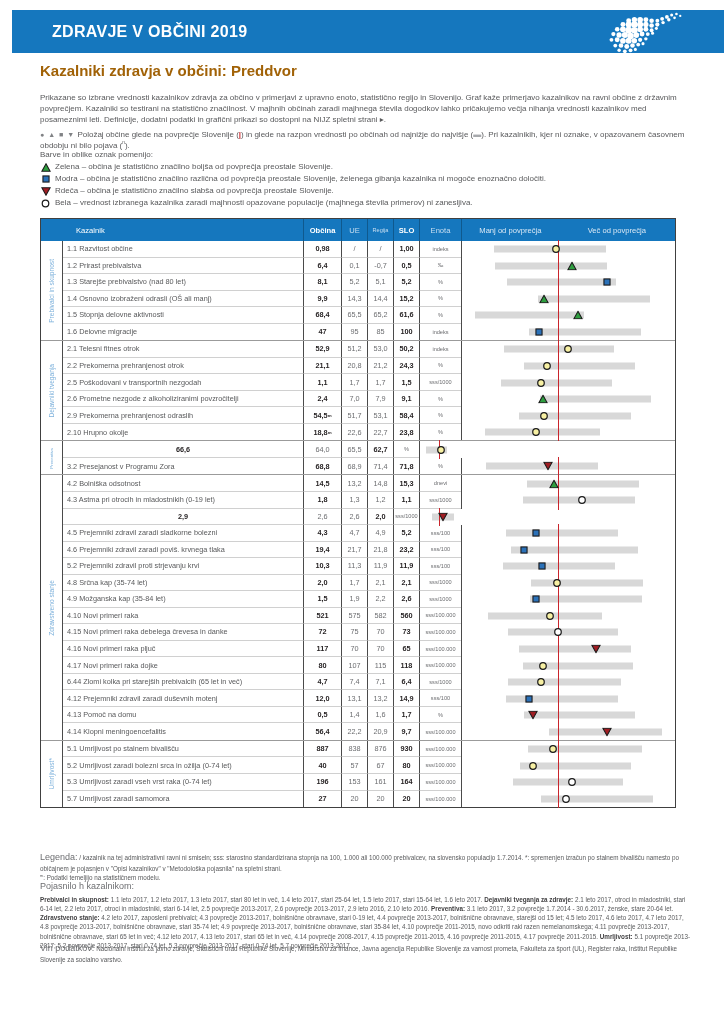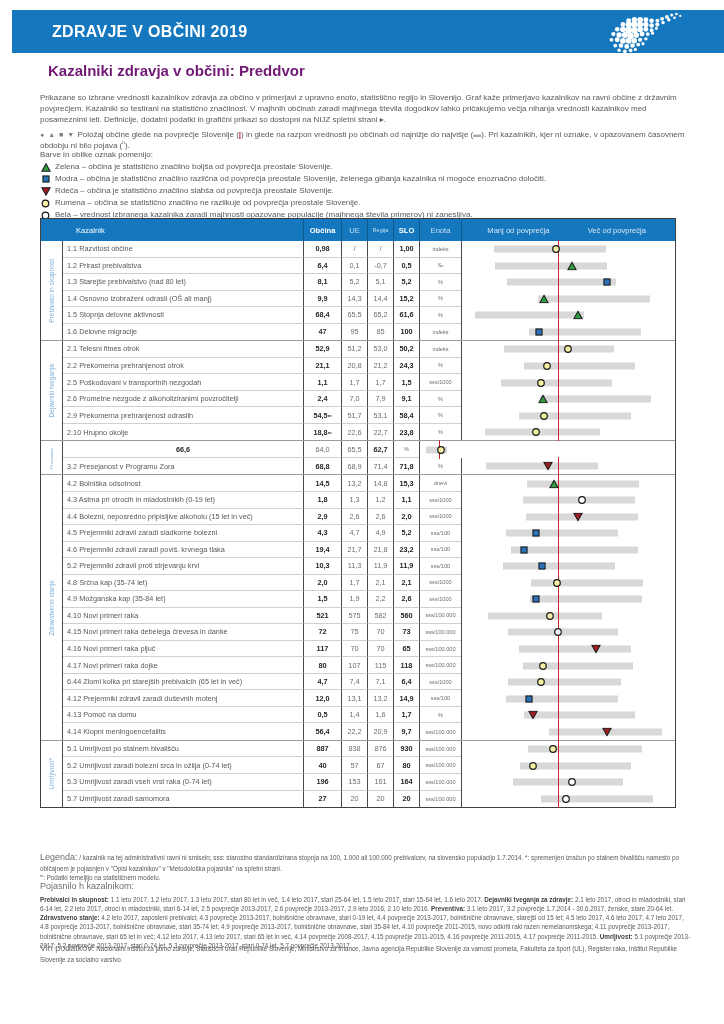--- a/index.html
+++ b/index.html
@@ -3,42 +3,42 @@
 <meta charset="utf-8">
 <style>
   html,body{margin:0;padding:0;background:#888;}
   .page{position:relative;width:724px;height:1024px;background:#ffffff;overflow:hidden;
         font-family:"Liberation Sans",sans-serif;color:#414042;}
   
   .banner{position:absolute;left:12px;top:10px;width:724px;height:43px;background:#1577BE;text-align:center;}
   .banner-title{position:absolute;left:40px;top:13px;color:#fff;font-size:16px;font-weight:bold;letter-spacing:.3px;}
   .logo{position:absolute;right:50px;top:1px;}
   
-  .page-title{position:absolute;left:48px;top:62px;font-size:15px;font-weight:bold;color:#701a75;}
+  .page-title{position:absolute;left:40px;top:62px;font-size:15px;font-weight:bold;color:#a16207;}
   .intro{position:absolute;left:40px;top:84px;width:650px;font-size:8px;line-height:1.4;color:#58595B;}
   .pos-note{position:absolute;left:40px;top:121px;width:650px;font-size:8px;line-height:1.4;color:#58595B;}
   .pos-note .icons{color:#808285;font-size:7px;letter-spacing:1px;}
   .pos-note .redbar{color:#C9252C;font-weight:bold;}
   .pos-note .graydash{color:#A7A9AC;}
   .color-legend{position:absolute;left:40px;top:149px;width:655px;font-size:8px;line-height:1.5;color:#58595B;}
   .leg-line{display:flex;align-items:center;gap:4px;}
   .leg-line .licon{width:11px;display:inline-flex;justify-content:center;}
   sup{font-size:60%;}
   
   .tbl{position:absolute;left:40px;top:218px;width:636px;border:1.4px solid #404040;box-sizing:border-box;background:#fff;}
   .thead{display:grid;grid-template-columns:262px 38px 26px 26px 26px 42px 214px;height:22px;background:#1577BE;color:#fff;align-items:center;}
   .thead>div{height:100%;display:flex;align-items:center;justify-content:center;font-size:7.6px;box-sizing:border-box;}
   .thead>div+div{border-left:1px solid rgba(0,0,0,.25);}
   .h-kaz{justify-content:flex-start !important;padding-left:35px;}
   .h-bold{font-weight:bold;}
   .h-light{color:#C9DFF2;}
   .h-regija{font-size:5.6px !important;}
   .h-chart{position:relative;}
   .h-chart .half{position:absolute;top:0;height:100%;display:flex;align-items:center;justify-content:center;color:#D9E8F5;font-size:7.6px;}
-  .h-chart .half.l{left:8px;width:45.4%;}
+  .h-chart .half.l{left:0;width:45.4%;}
   .h-chart .half.r{left:45.4%;width:54.6%;}
   .tgroup{display:grid;grid-template-columns:22px 614px;}
   .tgroup+.tgroup{border-top:1px solid #9B9B9B;}
   .glabel{border-right:1px solid #4a4a4a;position:relative;display:flex;align-items:center;justify-content:center;}
   .glabel span{writing-mode:vertical-rl;transform:rotate(180deg);color:#7FB2DC;font-size:6.6px;white-space:nowrap;}
   .trow{display:grid;grid-template-columns:240px 38px 26px 26px 26px 42px 212px;height:16.54px;}
   .trow>div{box-sizing:border-box;display:flex;align-items:center;justify-content:center;font-size:7.3px;}
   .trow>div+div{border-left:1px solid #4a4a4a;}
   .trow:not(:last-child)>div:not(.c-chart){border-bottom:1px solid #D0D0D0;}
   .c-name{justify-content:flex-start !important;padding-left:4px;color:#58595B;}
@@ -155,28 +155,20 @@
           <span class="licon">
             <svg width="10" height="9" viewBox="0 0 12 11">
               <polygon points="1,1 11,1 6,10" fill="#A01D23" stroke="#1A1A1A" stroke-width="1.3"></polygon>
             </svg>
           </span>
           <span>Rdeča – občina je statistično značilno slabša od povprečja preostale Slovenije.</span>
         </div>
         <div class="leg-line">
           <span class="licon">
             <svg width="9" height="9" viewBox="0 0 11 11">
-              <circle cx="5.5" cy="5.5" r="4" fill="#F7F0A3" stroke="#1A1A1A" stroke-width="1.5"></circle>
-            </svg>
-          </span>
-          <span>Rumena – občina se statistično značilno ne razlikuje od povprečja preostale Slovenije.</span>
-        </div>
-        <div class="leg-line">
-          <span class="licon">
-            <svg width="9" height="9" viewBox="0 0 11 11">
               <circle cx="5.5" cy="5.5" r="4" fill="#FFFFFF" stroke="#1A1A1A" stroke-width="1.5"></circle>
             </svg>
           </span>
           <span>Bela – vrednost izbranega kazalnika zaradi majhnosti opazovane populacije (majhnega števila primerov) ni zanesljiva.</span>
         </div>
       </div>
   </div>
 
   <div class="tbl">
     <div class="thead">
@@ -451,21 +443,20 @@
               <div class="c-enota">sss/1000</div>
               <div class="c-chart">
                 <div class="bar" style="left: 28.7%; width: 53.2%; background: rgb(216, 216, 216);"></div>
                 <div class="sline" style="left: 45.4%; background: rgb(201, 37, 44);"></div>
                 <span class="mk" style="left: 56.9%;"><svg width="9" height="9" viewBox="0 0 11 11">
                     <circle cx="5.5" cy="5.5" r="4" fill="#FFFFFF" stroke="#1A1A1A" stroke-width="1.5"></circle>
                   </svg></span>
               </div>
             </div>
             <div class="trow">
-              <div class="c-name">4.4 Bolezni, neposredno pripisljive alkoholu (15 let in več)</div>
               <div class="c-bold">2,9</div>
               <div class="c-dim">2,6</div>
               <div class="c-dim">2,6</div>
               <div class="c-bold">2,0</div>
               <div class="c-enota">sss/1000</div>
               <div class="c-chart">
                 <div class="bar" style="left: 30.1%; width: 53.2%; background: rgb(216, 216, 216);"></div>
                 <div class="sline" style="left: 45.4%; background: rgb(201, 37, 44);"></div>
                 <span class="mk" style="left: 55.1%;"><svg width="10" height="9" viewBox="0 0 12 11">
                     <polygon points="1,1 11,1 6,10" fill="#A01D23" stroke="#1A1A1A" stroke-width="1.3"></polygon>

